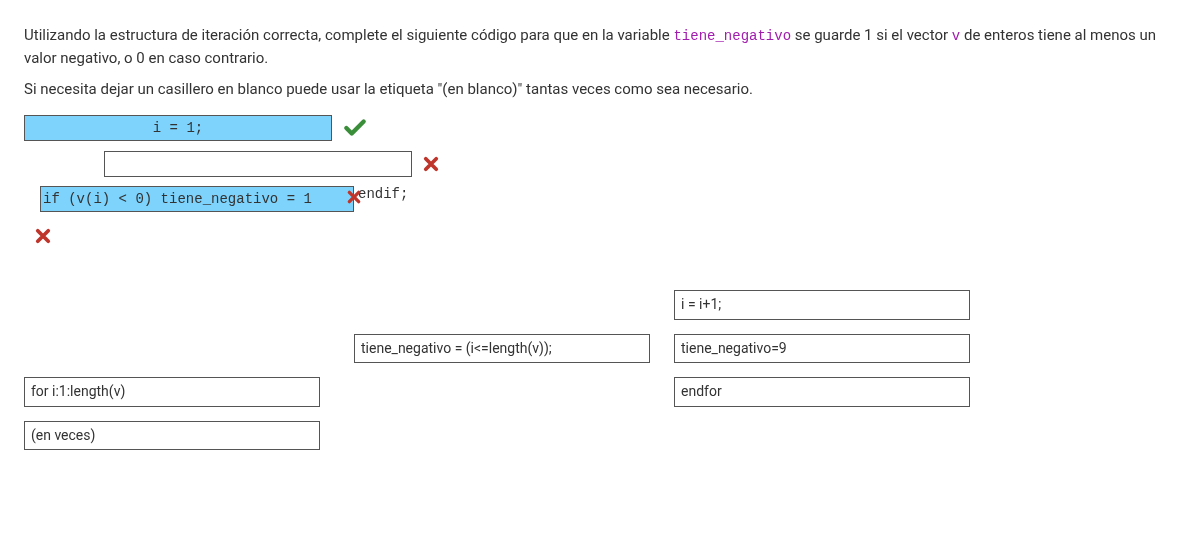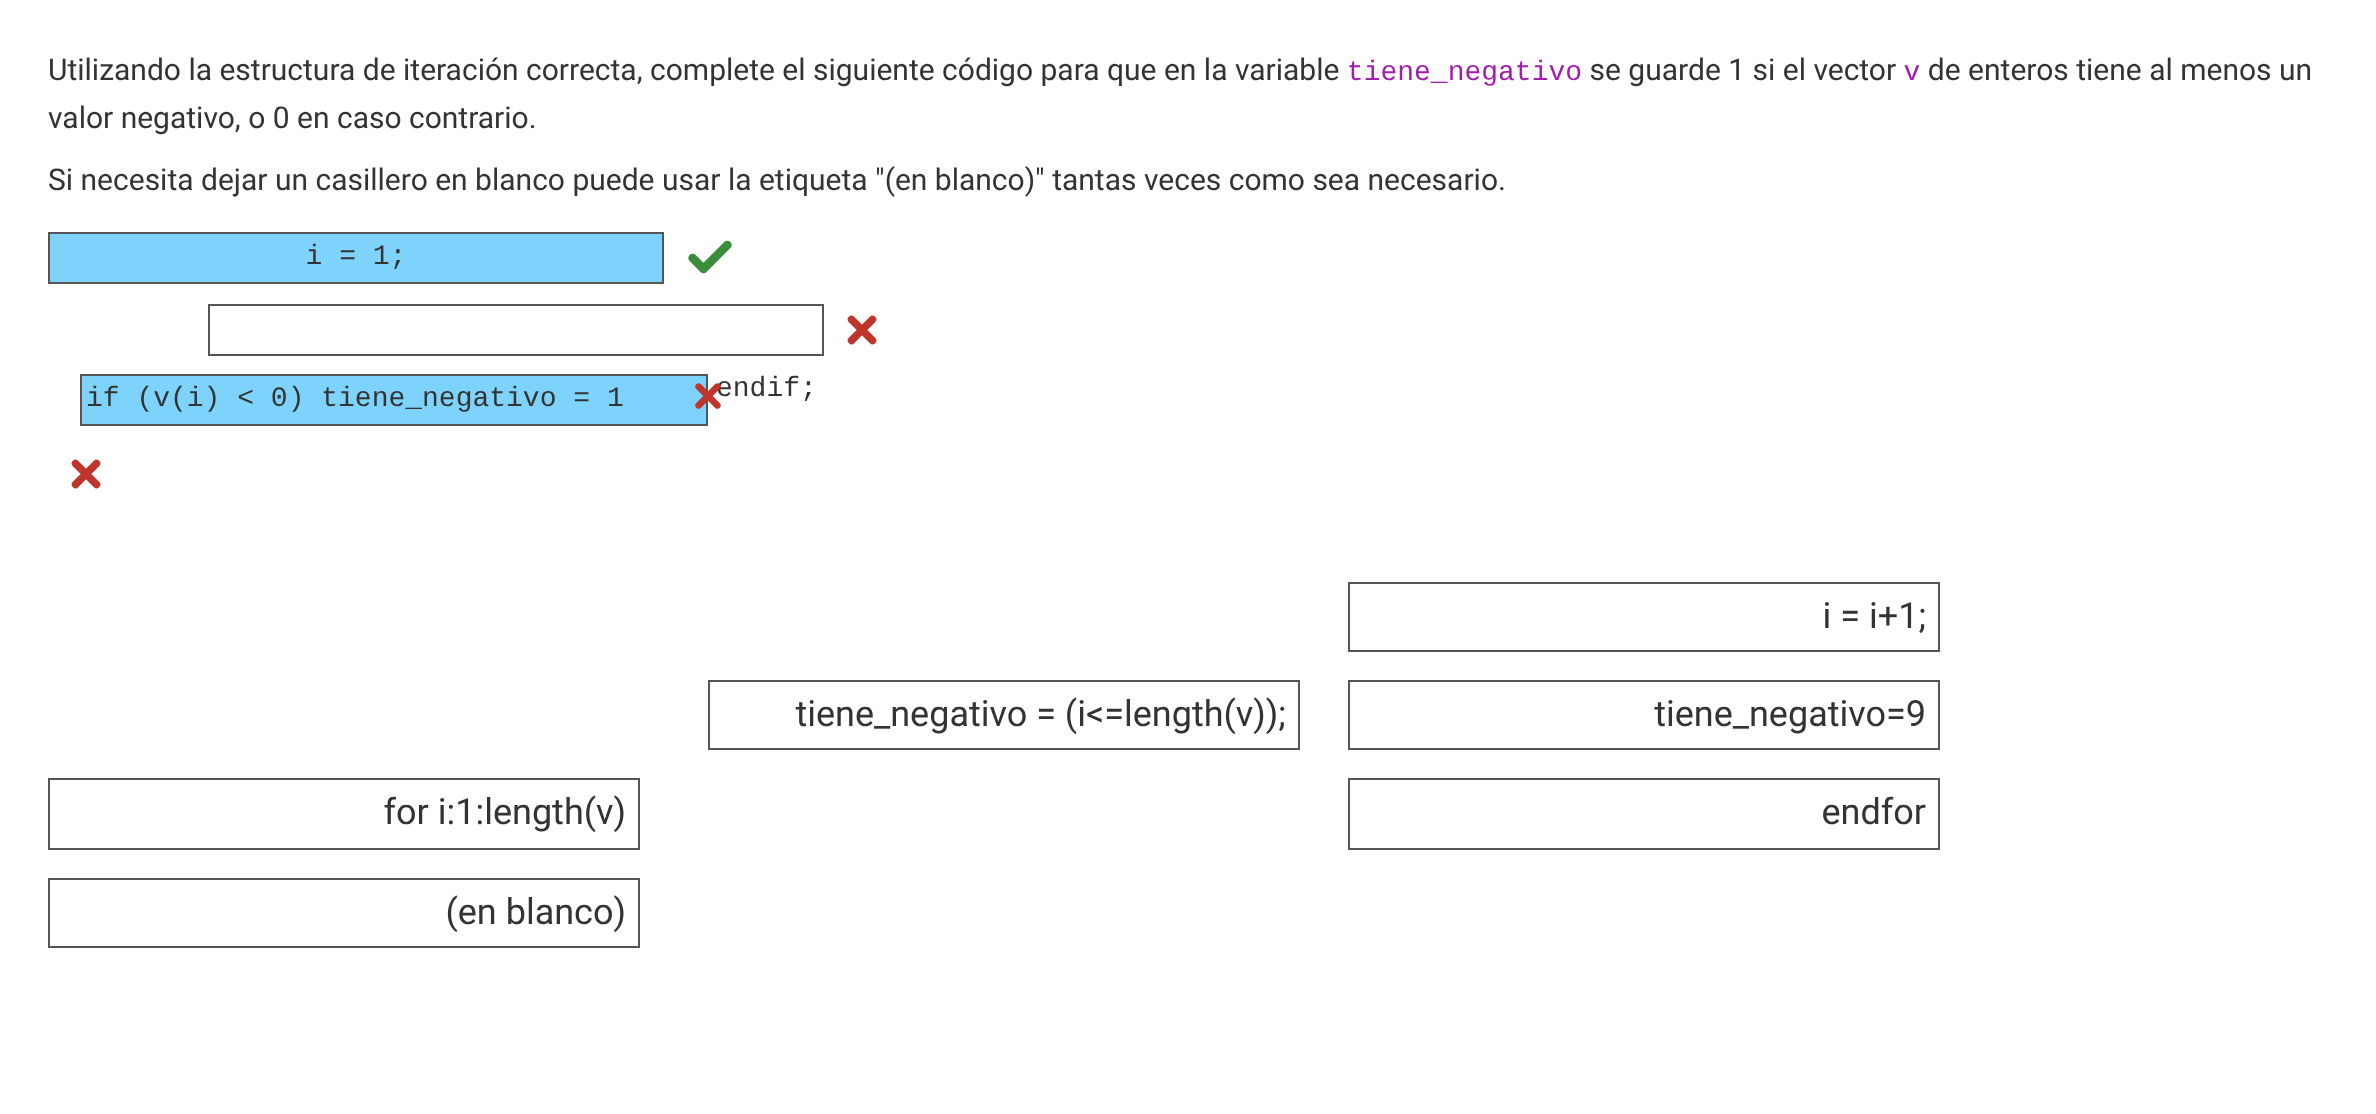--- a/index.html
+++ b/index.html
@@ -55,22 +55,22 @@
     }
     .after-text {
       font-family: "Consolas", "Monaco", "Courier New", monospace;
       font-size: 14px;
       margin-left: 4px;
     }
     .option-box {
       border: 1px solid #555;
       background: #fff;
       padding: 4px 6px;
-      text-align: right;
-      font-size: 18px;
+      text-align: left;
+      font-size: 14px;
       min-width: 292px;
       line-height: 1.4;
     }
     .row3-box {
       border: 1px solid #555;
       min-height: 26px;
       margin-left: 80px;
       width: 308px;
       background: #fff;
     }
@@ -153,19 +153,19 @@
 
     <div class="opt-cell">
         <div class="option-box">for i:1:length(v)</div>
       </div>
     <div class="opt-cell"></div>
     <div class="opt-cell">
         <div class="option-box">endfor</div>
       </div>
 
     <div class="opt-cell">
-        <div class="option-box">(en blanco)</div>
+        <div class="option-box">(en veces)</div>
       </div>
     <div class="opt-cell"></div>
     <div class="opt-cell"></div>
   </div>
 
 </div>
 
 </body></html>

